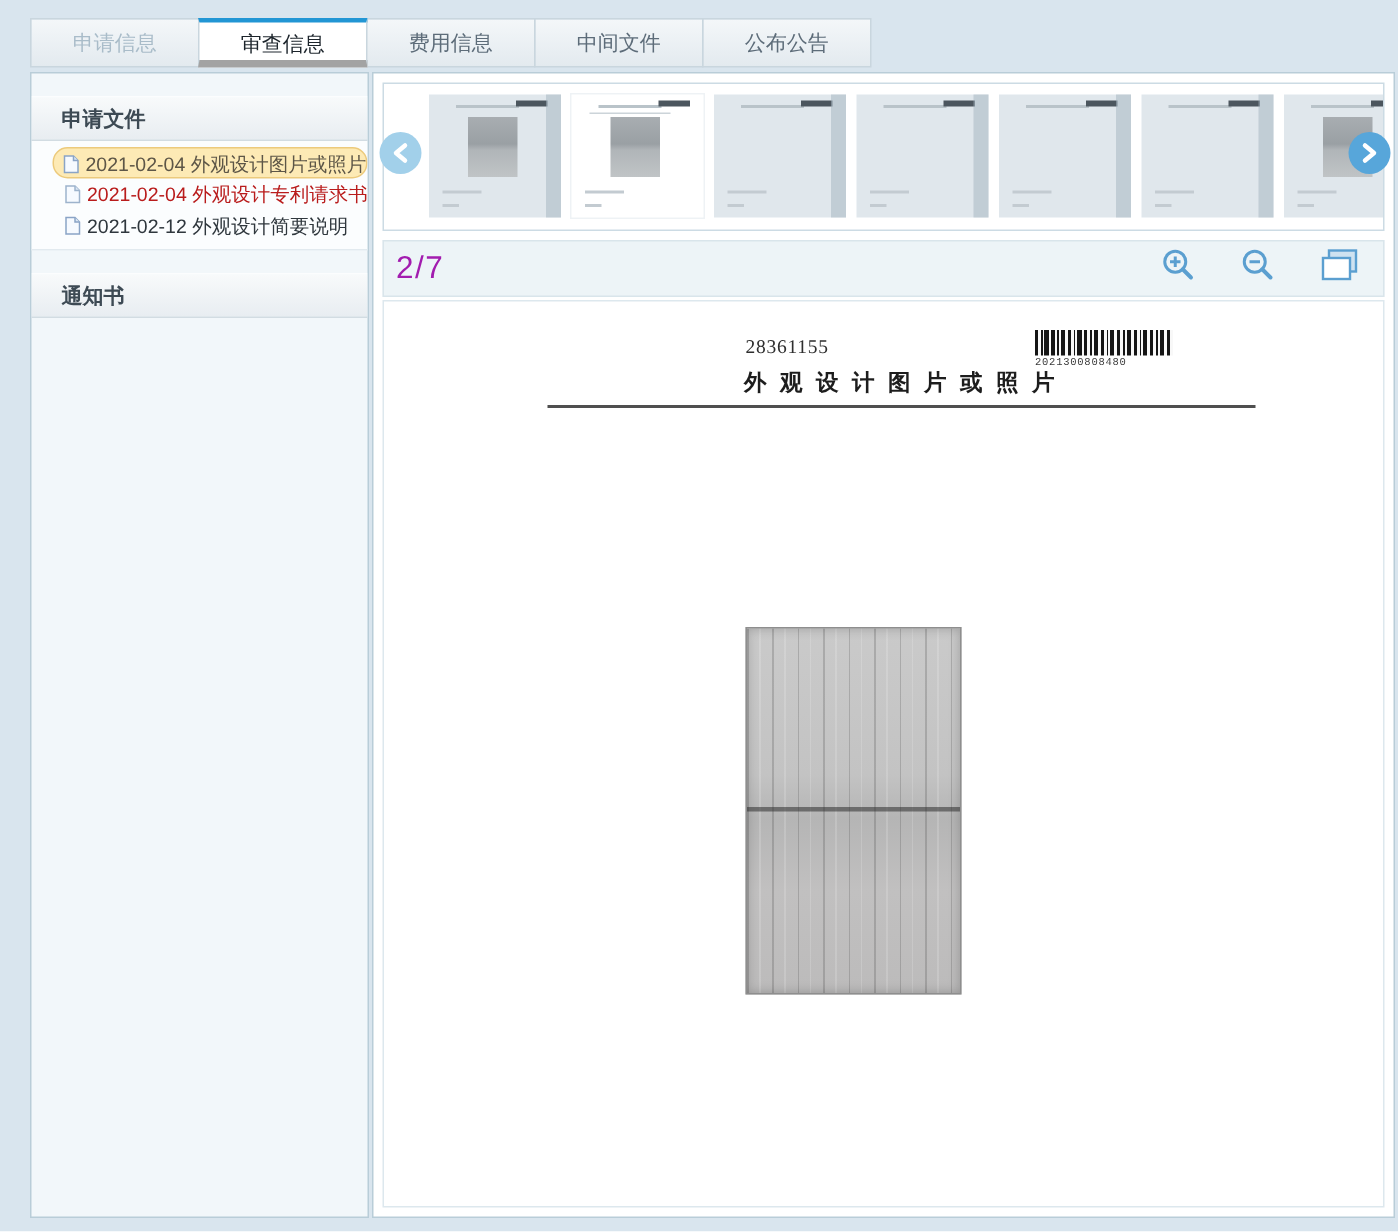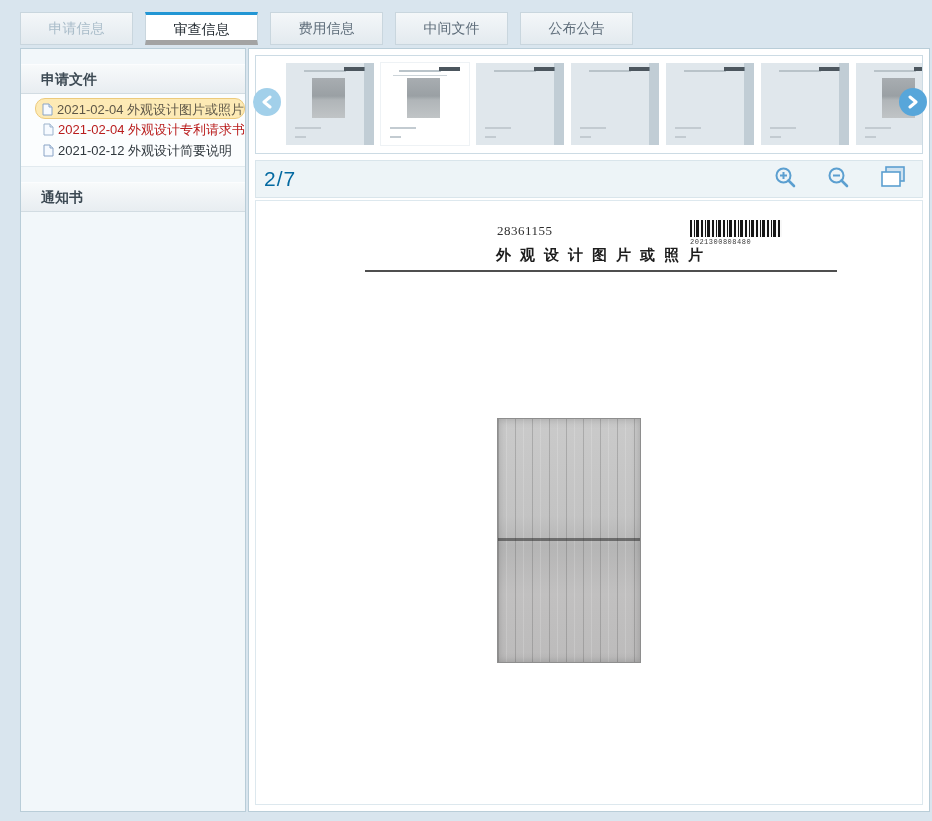--- a/index.html
+++ b/index.html
@@ -1,20 +1,20 @@
 <!DOCTYPE html>
 <html><head>
 <meta charset="utf-8">
 <style>
   html,body{margin:0;padding:0;}
   body{font-family:"Liberation Sans",sans-serif;}
   .page{position:relative;width:932px;height:821px;background:#d9e5ee;overflow:hidden;}
 
   
-  .tabbar{position:absolute;left:20px;top:12px;display:flex;z-index:5;gap:13px;}
+  .tabbar{position:absolute;left:20px;top:12px;display:flex;z-index:5;}
   .tab{box-sizing:border-box;width:113px;height:33px;line-height:31px;text-align:center;
        font-size:14px;color:#5d6c79;background:linear-gradient(#f4f7f9,#e3eaef);
        border:1px solid #c9d6de;margin-right:-1px;cursor:pointer;}
   .tab.first{color:#a9bcc9;}
   .tab.active{background:#fff;border-top:3px solid #2296d4;border-bottom:5px solid #a3a3a3;
        color:#1c242b;line-height:29px;position:relative;z-index:6;}
 
   
   .sidebar{position:absolute;left:20px;top:48px;width:226px;height:764px;box-sizing:border-box;
        background:#f2f7fa;border:1px solid #b9cdd8;overflow:hidden;}
@@ -49,21 +49,21 @@
   .thumb.active{box-shadow:0 0 0 1px #eef2f5;}
 
   .nav-arrow{position:absolute;width:28px;height:28px;border-radius:50%;z-index:4;cursor:pointer;
        display:flex;align-items:center;justify-content:center;}
   .nav-arrow.prev{left:4px;top:39px;background:#a2d0ea;}
   .nav-arrow.next{right:2px;top:39px;background:#57a6da;}
   .nav-arrow svg{display:block;}
 
   .toolbar{position:absolute;left:6px;right:6px;top:111px;height:38px;box-sizing:border-box;
        background:#edf4f7;border:1px solid #d9e5eb;display:flex;align-items:center;}
-  .page-indicator{font-size:21px;color:#0369a1;padding-left:8px;letter-spacing:1px;}
+  .page-indicator{font-size:21px;color:#a21caf;padding-left:8px;letter-spacing:1px;}
   .tool-icons{margin-left:auto;display:flex;align-items:center;gap:30px;padding-right:14px;}
   .tool-btn{cursor:pointer;display:block;}
 
   .doc-viewport{position:absolute;left:6px;right:6px;top:151px;bottom:6px;box-sizing:border-box;
        background:#fff;border:1px solid #dde8ee;overflow:hidden;}
   .doc-date{position:absolute;left:241px;top:22px;font-family:"Liberation Serif",serif;
        font-size:13px;color:#2e2e2e;letter-spacing:.5px;}
   .doc-barcode{position:absolute;left:434px;top:19px;width:92px;height:17px;
        background:repeating-linear-gradient(90deg,#151515 0 2px,#f8f8f8 2px 4px,#151515 4px 5px,
        #f8f8f8 5px 6px,#151515 6px 9px,#f8f8f8 9px 11px);}

